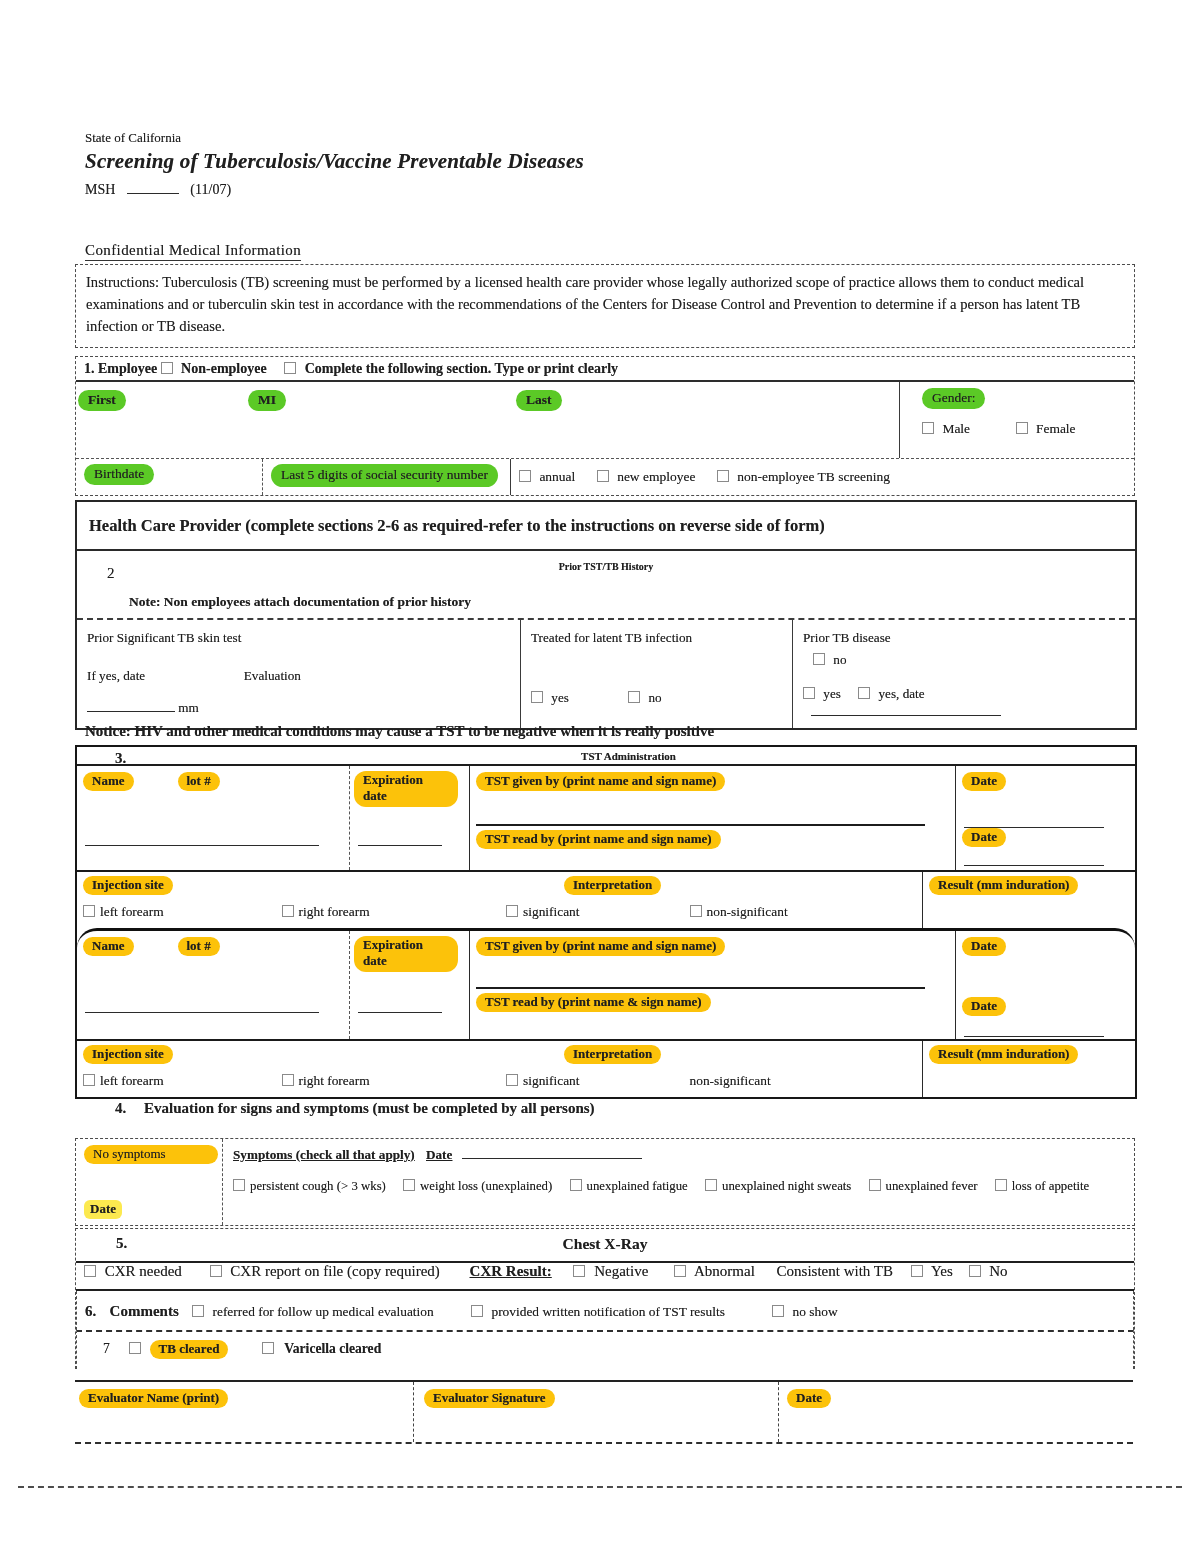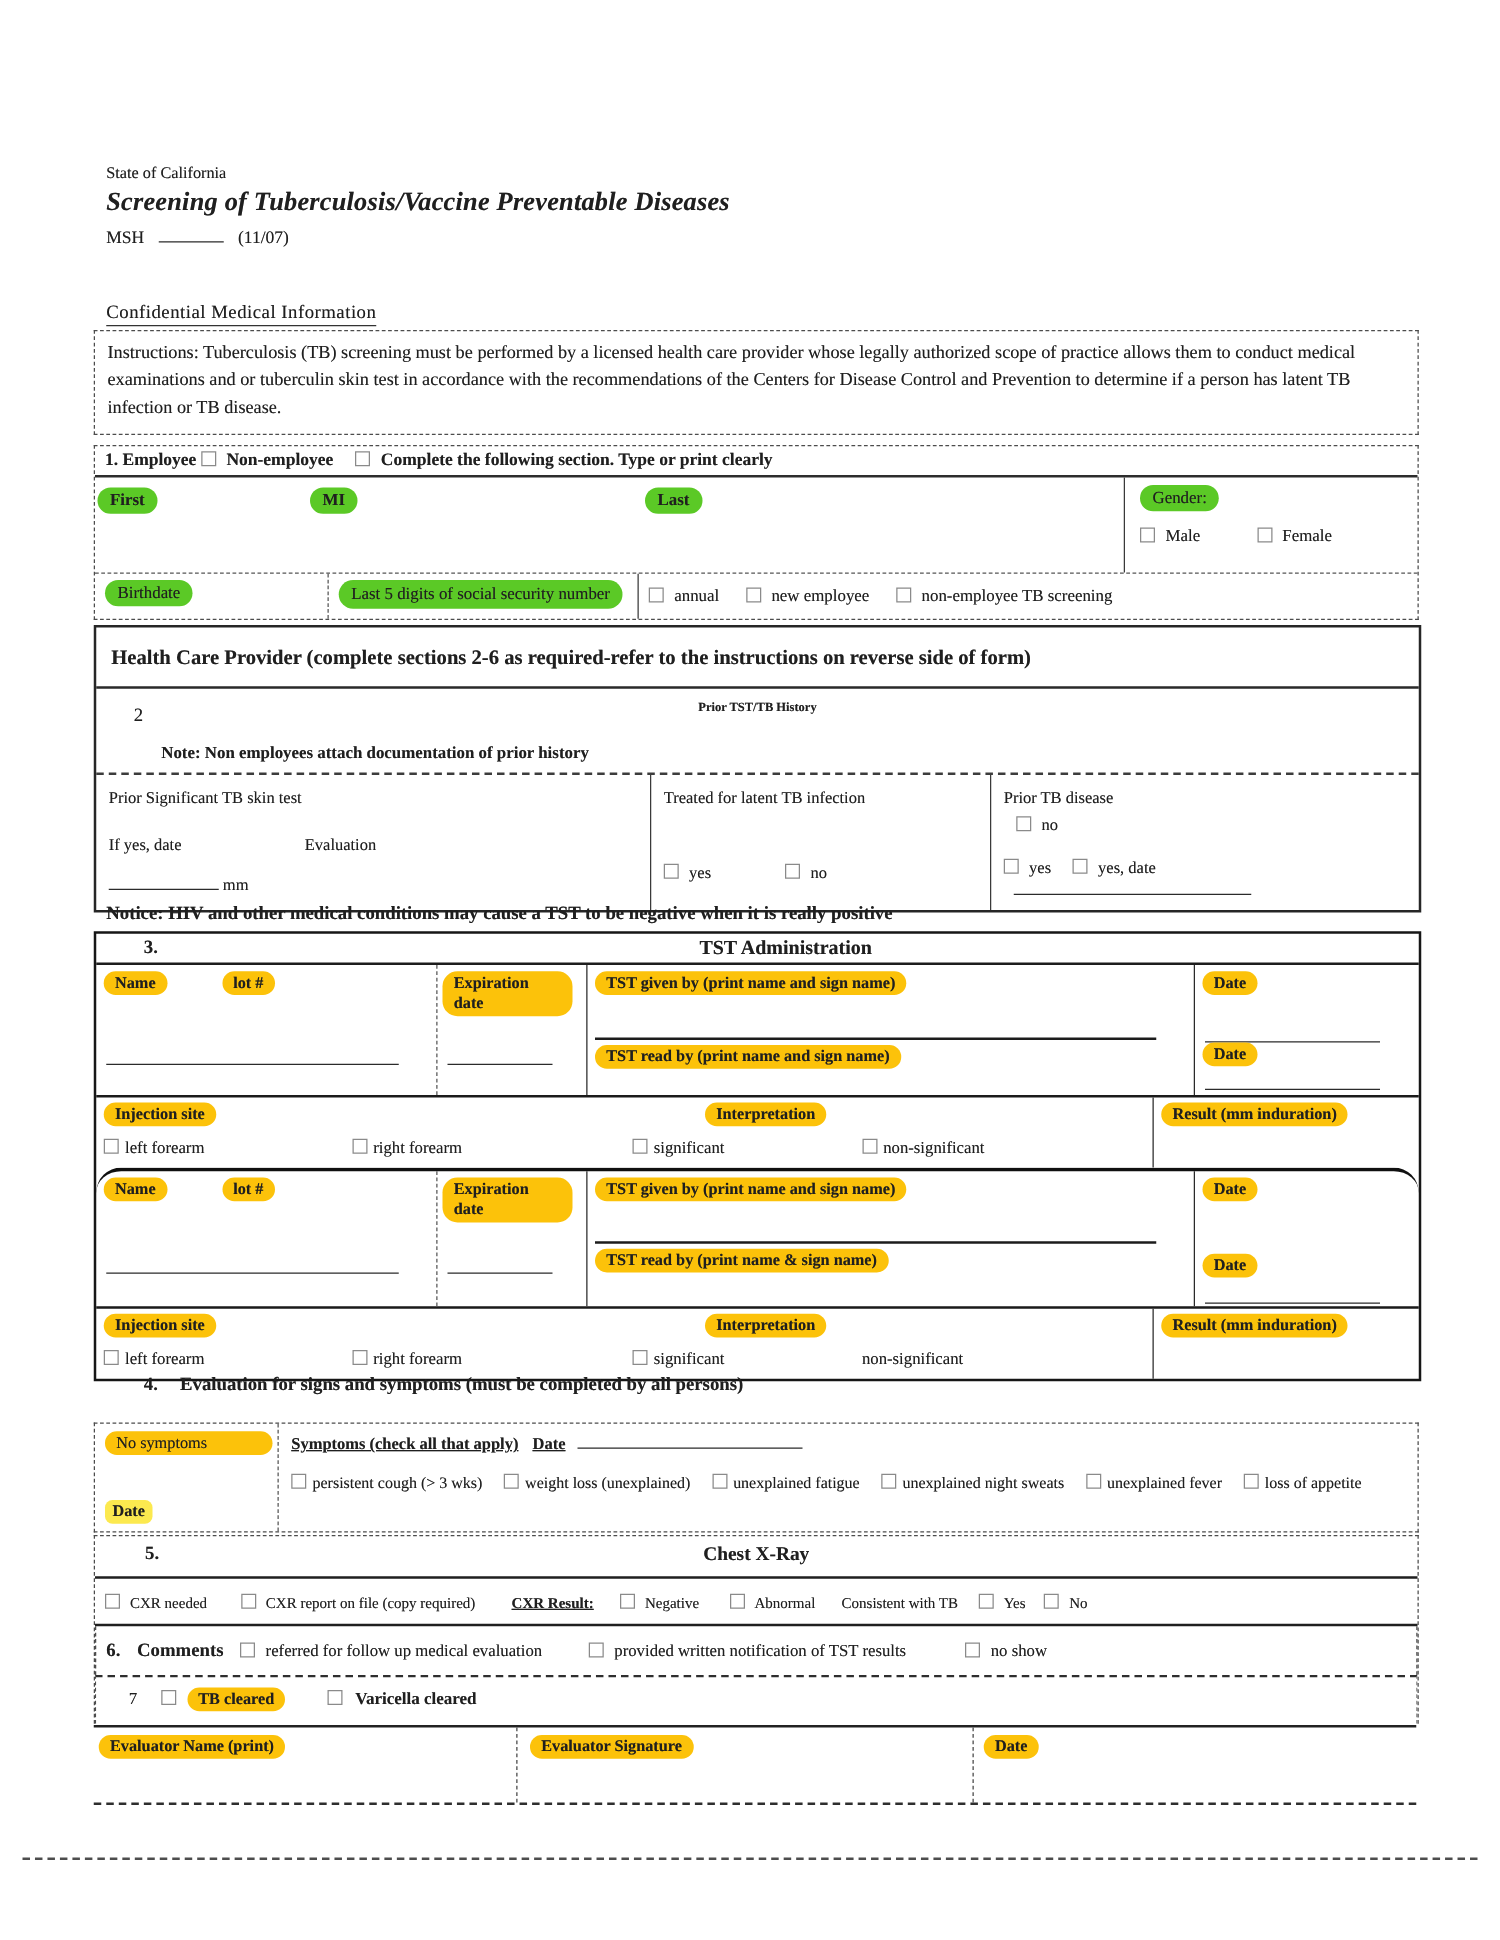--- a/index.html
+++ b/index.html
@@ -20,42 +20,42 @@
   
   .dashed-box{border:1.7px dashed #4c4c4c;}
   .cb{display:inline-block;width:10px;height:10px;border:1.2px solid #8a8a8a;margin-right:5px;vertical-align:-1px;background:#fff;}
   .hl-g{background:var(--highlight-green,#5bc926);border-radius:13px;padding:2px 10px 3px;display:inline-block;font-size:13.5px;}
   .hl-y{background:var(--highlight-yellow,#fcc20a);border-radius:12px;padding:1px 9px 2px;display:inline-block;font-size:13px;font-weight:bold;}
   .hl-yl{background:var(--highlight-yellow-light,#fce94f);border-radius:6px;padding:1px 6px 2px;display:inline-block;font-size:13px;font-weight:bold;}
   .bold{font-weight:bold;text-decoration:underline;}
   .sec1-head{font-weight:bold;font-size:14px;padding:4px 8px 3px;border-bottom:2.2px solid #2d2d2d;}
   .sec1-body{display:grid;grid-template-columns:823px 1fr;}
   .sec1-left{padding:6px 0 0 4px;position:relative;height:70px;font-weight:bold;}
-  .sec1-right{border-left:1.6px solid #3a3a3a;padding:6px 0 0 12px;font-size:13.5px;}
+  .sec1-right{border-left:1.6px solid #3a3a3a;padding:6px 0 0 22px;font-size:13.5px;}
   .sec1-row2{display:grid;grid-template-columns:186px 248px 1fr;border-top:1.7px dashed #555;font-size:13.5px;}
   .sec1-row2 > div{padding:5px 8px 8px;}
   .sec1-row2 .c2{border-left:1.7px dashed #555;}
   .sec1-row2 .c3{border-left:1.6px solid #3a3a3a;padding-top:10px;}
   
   .hcp{border:2px solid #262626;}
   .hcp-title{font-weight:bold;font-size:16.5px;padding:14px 10px 13px 12px;border-bottom:2.4px solid #2a2a2a;}
   .sec2{position:relative;padding:10px 0 6px;border-bottom:2px dashed #3c3c3c;}
   .sec2-num{position:absolute;left:30px;top:14px;font-size:15px;}
   .sec2-head{text-align:center;font-weight:bold;font-size:10px;}
   .sec2-note{font-weight:bold;font-size:13.5px;margin:22px 0 2px 52px;}
   .prior{display:grid;grid-template-columns:443px 272px 1fr;font-size:13.2px;}
   .prior > div{padding:10px 10px 8px;}
   .prior .c2{border-left:1.5px solid #3a3a3a;}
   .prior .c3{border-left:1.5px solid #3a3a3a;}
   .notice{font-weight:bold;font-size:15px;}
   
   .tst{border:2.2px solid #161616;}
   .tst-head{position:relative;border-bottom:2.2px solid #1d1d1d;padding:3px 0 2px;}
   .tst-head .num{position:absolute;left:38px;top:3px;font-weight:bold;font-size:15px;}
-  .tst-head .ttl{text-align:center;font-weight:bold;font-size:16px;padding-left:45px;}
+  .tst-head .ttl{text-align:center;font-weight:bold;font-size:11px;padding-left:45px;}
   .tst-main{display:grid;grid-template-columns:272px 120px 486px 1fr;height:104px;border-radius:20px;}
   .tst-main .c1{padding:5px 6px;position:relative;}
   .tst-main .c2{border-left:1.7px dashed #555;padding:5px 4px;position:relative;}
   .tst-main .c3{border-left:1.8px solid #2a2a2a;padding:5px 6px;position:relative;}
   .tst-main .c4{border-left:1.8px solid #2a2a2a;padding:5px 6px;position:relative;}
   .mid-rule{position:absolute;left:6px;right:30px;top:58px;border-top:2.6px solid #1c1c1c;}
   .tst-inj{display:grid;grid-template-columns:403px 442px 1fr;border-top:2.4px solid #1a1a1a;height:56px;font-size:13.4px;}
   .tst-inj > div{padding:4px 6px;position:relative;}
   .tst-inj .c3{border-left:1.8px solid #2a2a2a;}
   .blk2{border-top:3px solid #101010;}
@@ -66,21 +66,21 @@
   .sec4-left{padding:6px 4px 6px 8px;display:flex;flex-direction:column;justify-content:space-between;}
   .sec4-right{border-left:1.7px dashed #555;padding:6px 10px;}
   .sym-line{margin-top:14px;line-height:1.55;font-size:12.8px;}
   .sym-opt{margin-right:14px;white-space:nowrap;}
   .sym-opt:last-child{white-space:normal;}
   
   .sec5{border:1.7px dashed #4c4c4c;border-bottom:none;}
   .sec5-head{position:relative;padding:6px 0 8px;}
   .sec5-head .num{position:absolute;left:40px;top:6px;font-weight:bold;font-size:15px;}
   .sec5-head .ttl{text-align:center;font-weight:bold;font-size:15.5px;}
-  .cxr-row{border-top:2.6px solid #1f1f1f;border-bottom:2.6px solid #1f1f1f;padding:12px 8px 9px;font-size:12px;}
+  .cxr-row{border-top:2.6px solid #1f1f1f;border-bottom:2.6px solid #1f1f1f;padding:0 8px 9px;font-size:15px;}
   .sec6{padding:12px 8px 10px;font-size:13.4px;border-left:1.7px dashed #4c4c4c;border-right:1.7px dashed #4c4c4c;}
   .sec6 .lead{font-weight:bold;font-size:15px;margin-right:10px;}
   .sec7{border-top:2.2px dashed #2e2e2e;border-left:1.7px dashed #4c4c4c;border-right:1.7px dashed #4c4c4c;padding:8px 8px 10px;font-size:13.6px;}
   .sec7 .v-lbl{font-weight:bold;margin-left:28px;}
   
   .eval{display:grid;grid-template-columns:338px 365px 1fr;border-top:2.4px solid #222;border-bottom:2.2px dashed #2e2e2e;height:60px;}
   .eval > div{padding:6px 4px;}
   .eval .c2{border-left:1.6px dashed #444;}
   .eval .c3{border-left:1.6px dashed #444;}
   .scanline{border-top:2.5px dashed #2f2f2f;opacity:.85;}

